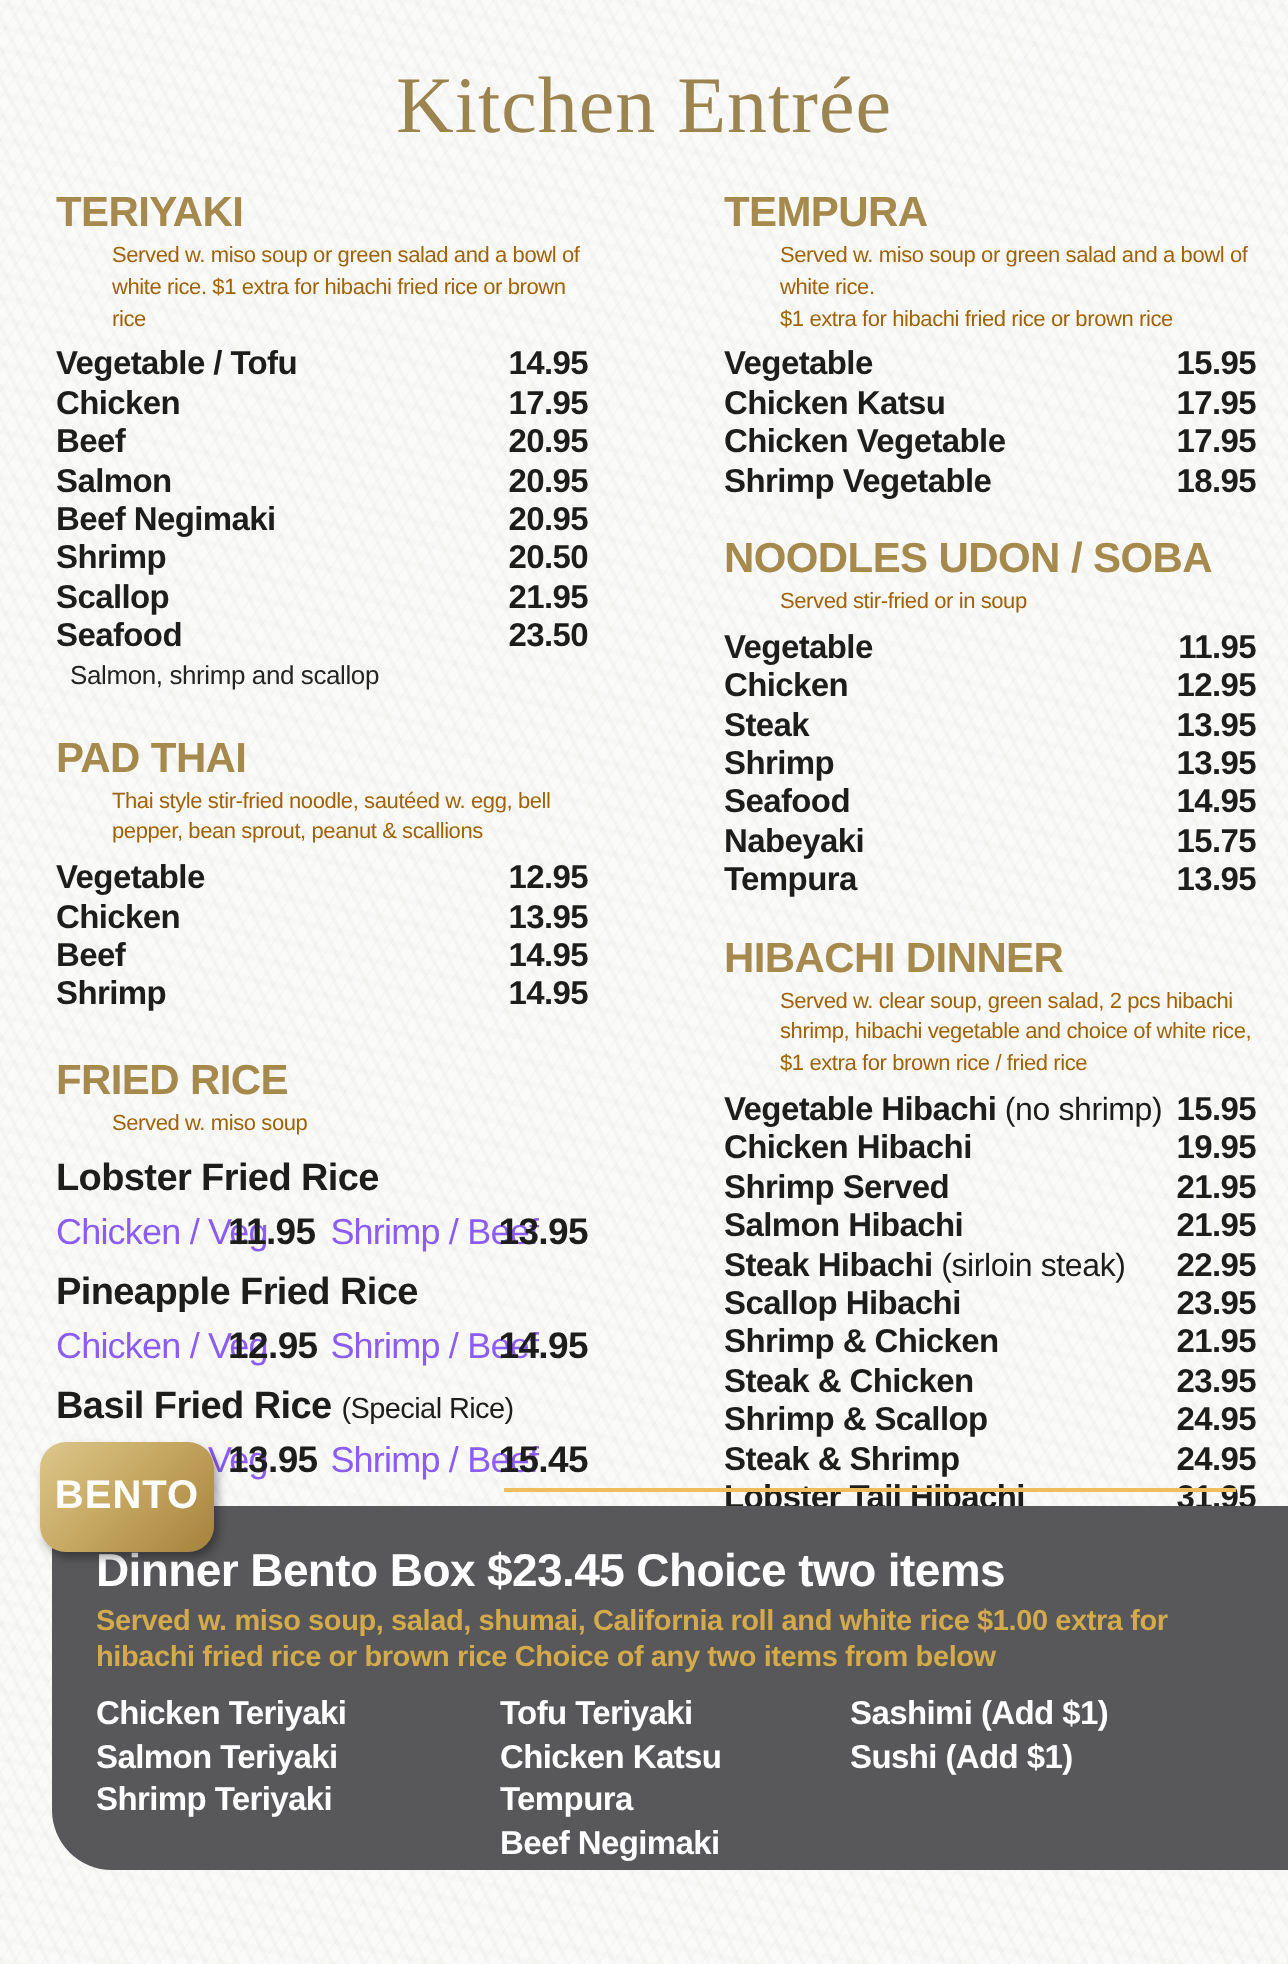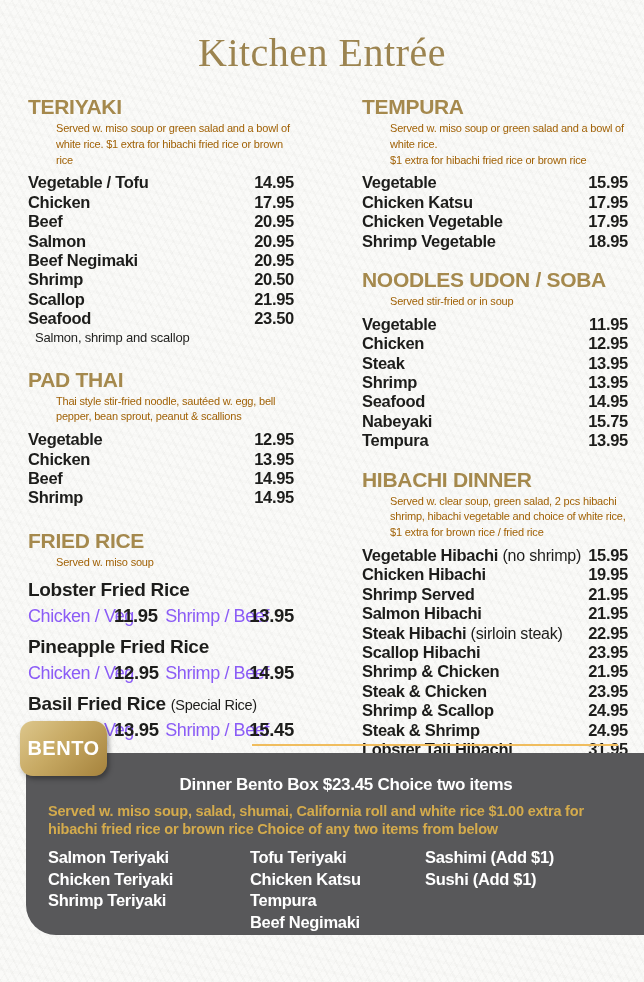--- a/index.html
+++ b/index.html
@@ -68,21 +68,21 @@
     padding:20px 0 0 22px; color:#ffffff;
   }
   .bento-tab {
     position:absolute; left:20px; top:721px; width:87px; height:55px;
     border-radius:13px;
     background:linear-gradient(135deg, #ddc78c 0%, #c7a963 45%, #a5823c 100%);
     box-shadow:2px 3px 5px rgba(0,0,0,0.35);
     display:flex; align-items:center; justify-content:center;
     color:#ffffff; font-weight:bold; font-size:20px; letter-spacing:0.5px;
   }
-  .bento-title { font-size:17px; font-weight:bold; letter-spacing:-0.3px; line-height:24px;text-align:center; }
+  .bento-title { font-size:23px; font-weight:bold; letter-spacing:-0.3px; line-height:24px; }
   .bento-desc {
     color:#d4ab4c; font-weight:bold; font-size:14.5px; line-height:18px;
     letter-spacing:-0.2px; margin-top:5px; max-width:552px;
   }
   .bento-cols { display:flex; margin-top:9px; }
   .bento-col { list-style:none; }
   .bento-col.c1 { width:202px; }
   .bento-col.c2 { width:175px; }
   .bento-item { font-size:16.5px; font-weight:bold; line-height:21.5px; letter-spacing:-0.3px; white-space:nowrap; }
 </style>
@@ -357,23 +357,23 @@
 </div>
 
 <div class="gold-divider"></div>
 
 <div class="bento-panel">
   <div class="bento-title">Dinner Bento Box $23.45 Choice two items</div>
   <div class="bento-desc">Served w. miso soup, salad, shumai, California roll and white rice $1.00 extra for hibachi fried rice or brown rice Choice of any two items from below</div>
   <div class="bento-cols">
     <ul class="bento-col c1">
 
+        <li class="bento-item">Chicken Teriyaki</li>
+
         <li class="bento-item">Salmon Teriyaki</li>
-
-        <li class="bento-item">Chicken Teriyaki</li>
 
 
         <li class="bento-item">Shrimp Teriyaki</li>
       </ul>
     <ul class="bento-col c2">
 
         <li class="bento-item">Tofu Teriyaki</li>
 
         <li class="bento-item">Chicken Katsu</li>
 

